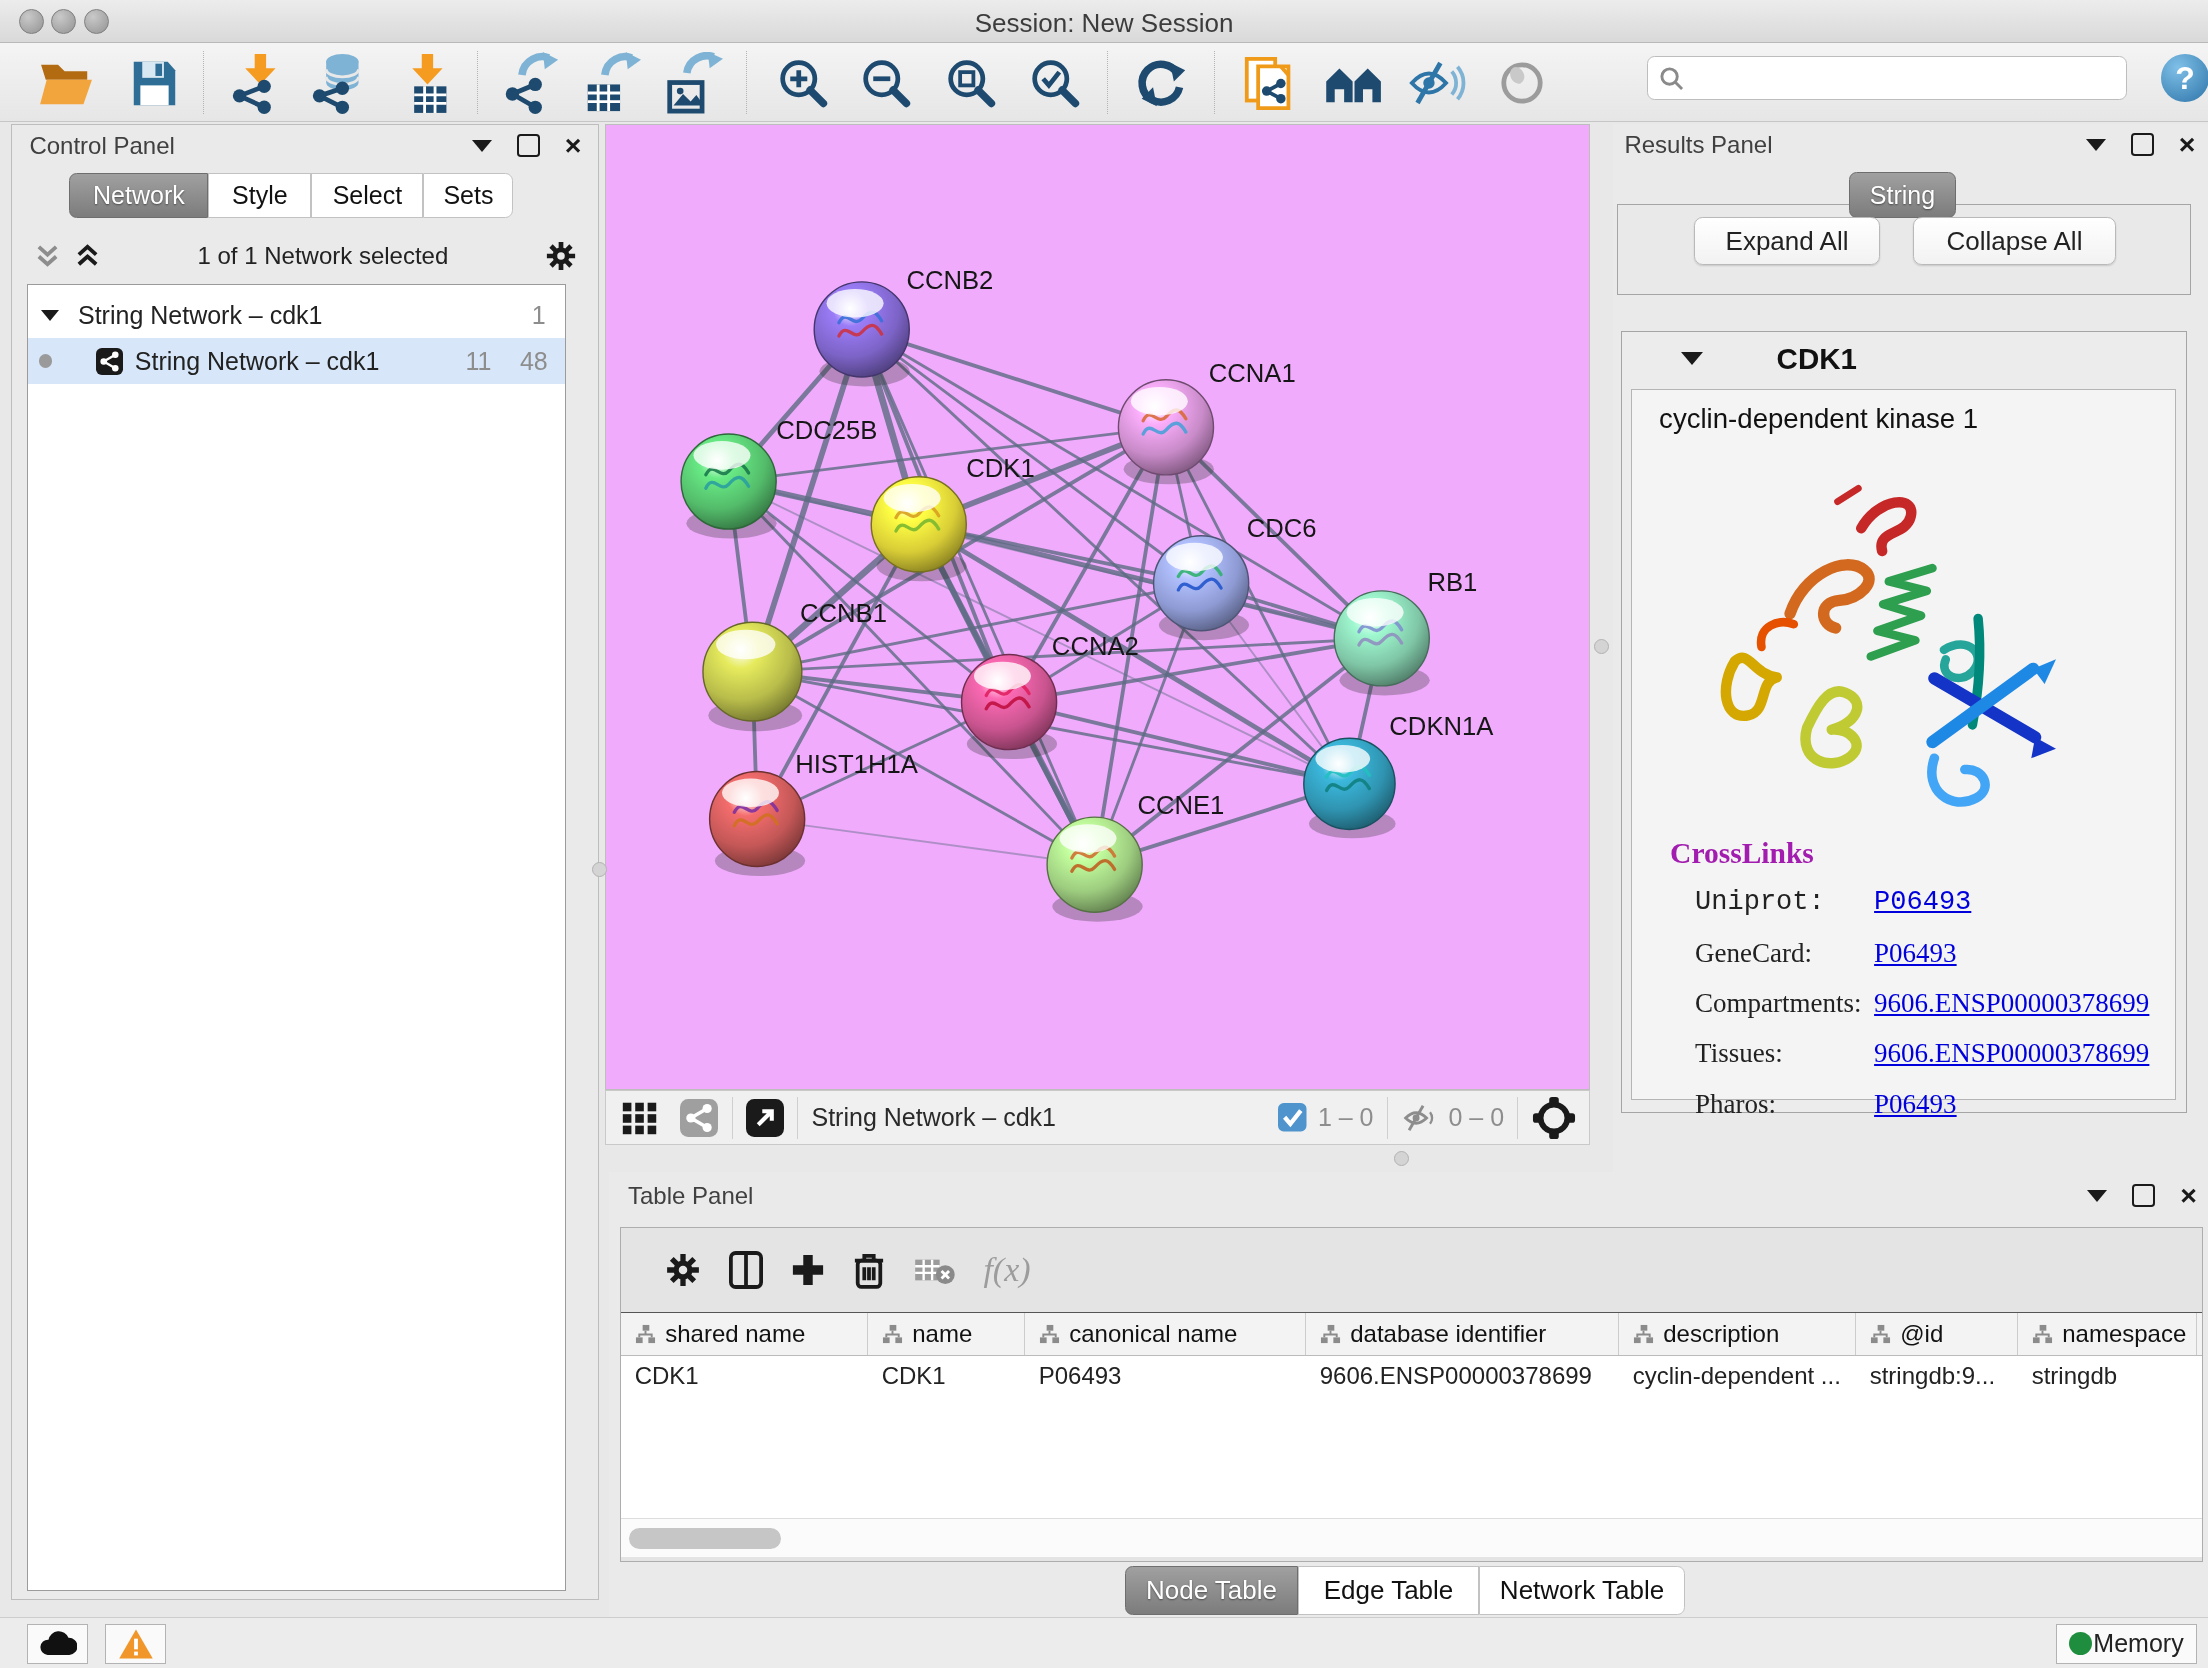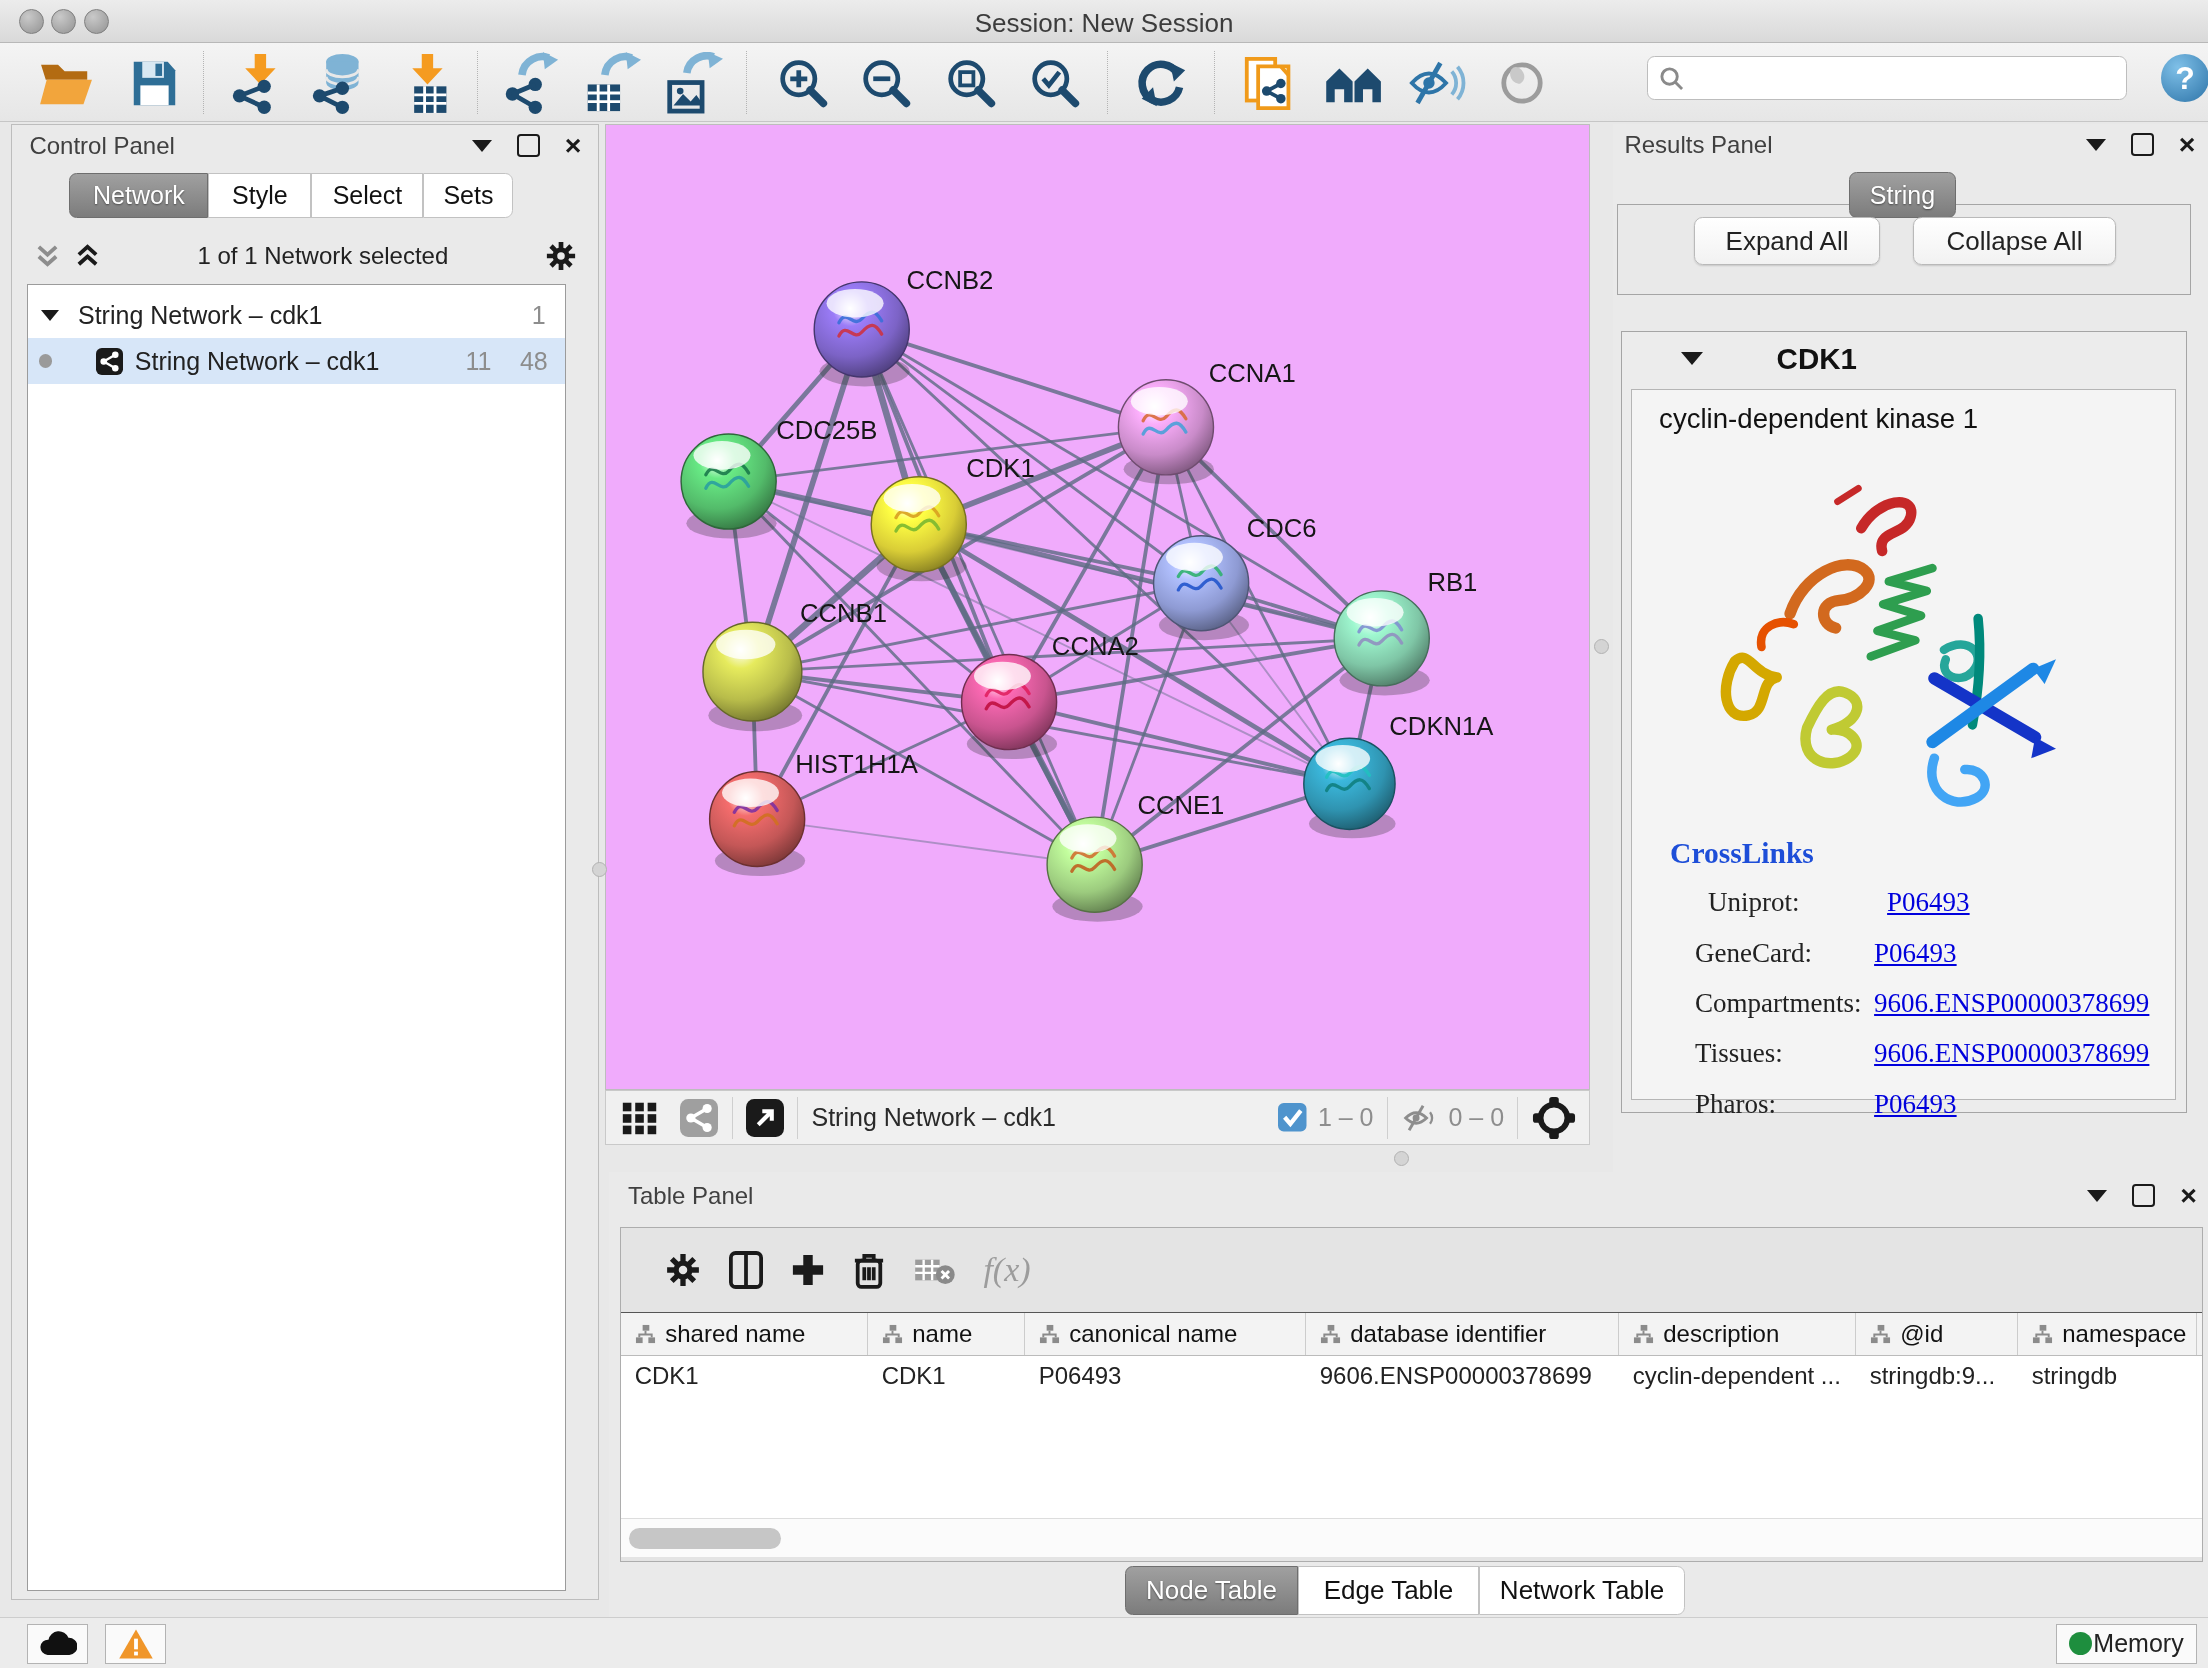--- a/index.html
+++ b/index.html
@@ -557,23 +557,23 @@
           <path d="M262 208 c26,-16 46,6 30,23 c-13,14 -36,4 -28,-13" stroke="#26a69a" stroke-width="9"></path>
           <path d="M298 175 c4,40 0,80 -6,112" stroke="#00897b" stroke-width="10"></path>
           <path d="M252 238 L358 300" stroke="#1434c8" stroke-width="13"></path>
           <path d="M358 300 l22 12 -26 10z" fill="#1434c8" stroke="none"></path>
           <path d="M250 305 L356 228" stroke="#1e88e5" stroke-width="13"></path>
           <path d="M356 228 l24 -10 -12 26z" fill="#1e88e5" stroke="none"></path>
           <path d="M252 322 c-12,34 18,56 44,42 c18,-10 8,-32 -12,-30" stroke="#42a5f5" stroke-width="10"></path>
         </g>
       </svg>
 
-      <div style="margin:13.3px 0 0 38px;font-family:'Liberation Serif',serif;font-size:29.5px;font-weight:bold;color:#1d4ed8">CrossLinks</div>
+      <div style="margin:13.3px 0 0 38px;font-family:'Liberation Serif',serif;font-size:29.5px;font-weight:bold;color:#a21caf">CrossLinks</div>
       <div id="crosslinks" style="position:relative;height:276px">
-          <div class="linkrow" style="left: 76px; top: 17px;"><span style="display: inline-block; width: 179px;">Uniprot:</span><a href="#">P06493</a></div>
+          <div class="linkrow" style="left: 63px; top: 17px; font-family: Liberation Mono, monospace;"><span style="display: inline-block; width: 179px;">Uniprot:</span><a href="#">P06493</a></div>
           <div class="linkrow" style="left: 63px; top: 68px;"><span style="display: inline-block; width: 179px;">GeneCard:</span><a href="#">P06493</a></div>
           <div class="linkrow" style="left: 63px; top: 118px;"><span style="display: inline-block; width: 179px;">Compartments:</span><a href="#">9606.ENSP00000378699</a></div>
           <div class="linkrow" style="left: 63px; top: 168px;"><span style="display: inline-block; width: 179px;">Tissues:</span><a href="#">9606.ENSP00000378699</a></div>
           <div class="linkrow" style="left: 63px; top: 219px;"><span style="display: inline-block; width: 179px;">Pharos:</span><a href="#">P06493</a></div>
         </div>
     </div>
   </div>
 </div>
 
 <div class="abs tpanel">

